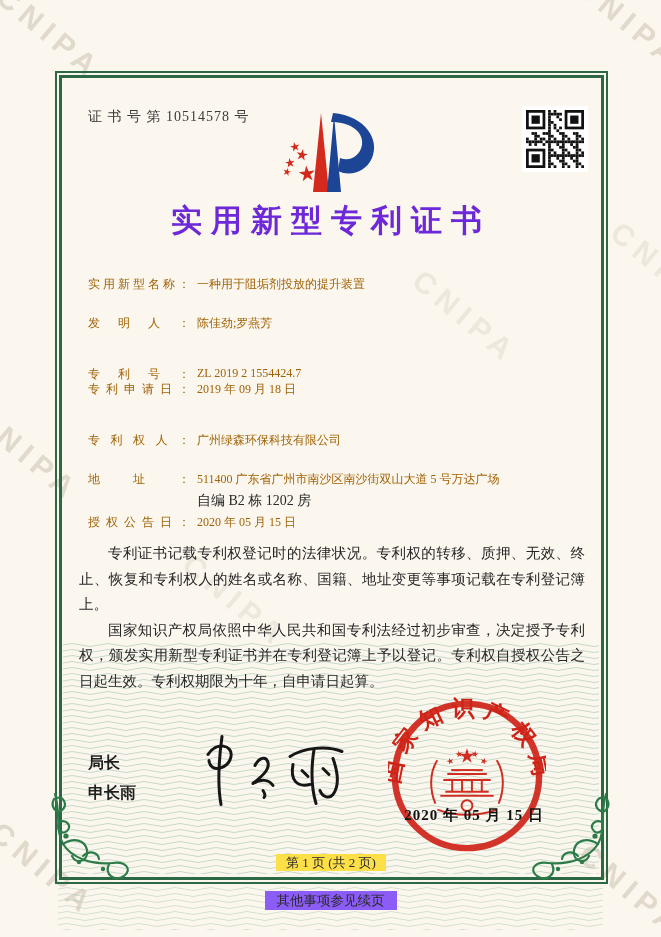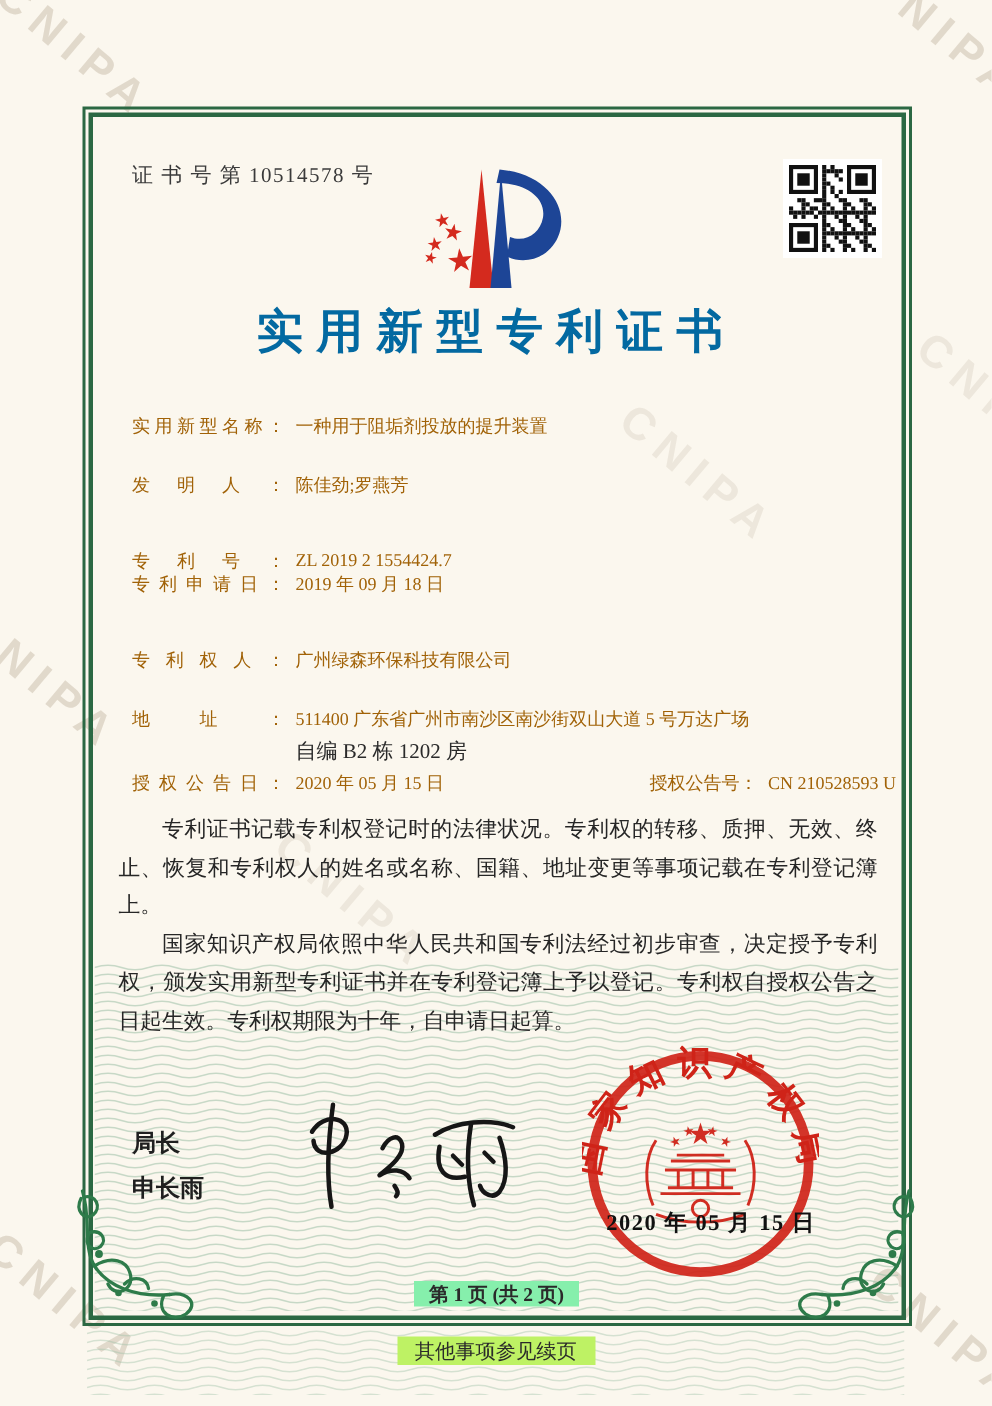--- a/index.html
+++ b/index.html
@@ -34,21 +34,21 @@
     font-size:14px;letter-spacing:1px;color:#3a3a3a;text-align:right;
   }
   .logo{position:absolute;left:283px;top:110px;width:100px;height:84px;}
   .qr-box{
     position:absolute;left:522px;top:106px;width:66px;height:66px;
     background:#ffffff;display:flex;align-items:center;justify-content:center;
   }
   .title{
     position:absolute;left:62px;top:200px;width:538px;
     text-align:center;font-size:31px;font-weight:bold;
-    letter-spacing:9px;color:#0369a1;
+    letter-spacing:9px;color:#6d28d9;
   }
   
   .field{position:absolute;left:88px;font-size:12px;color:#a16207;white-space:nowrap;}
   .flabel{
     display:inline-block;width:102px;vertical-align:top;
     text-align:justify;text-align-last:justify;
   }
   .fvalue{margin-left:7px;}
   .addr2{position:absolute;left:197px;font-size:14px;color:#2a2a2a;}
   .grant-no{position:absolute;left:345px;top:0;}
@@ -67,26 +67,26 @@
   .signature{position:absolute;left:192px;top:726px;width:160px;height:90px;}
   .seal{position:absolute;left:388px;top:697px;width:158px;height:158px;}
   .seal-date{
     position:absolute;left:398px;top:806px;width:152px;text-align:center;
     font-size:15px;letter-spacing:1px;color:#111;font-weight:bold;
   }
   .page-no{
     position:absolute;left:62px;top:854px;width:538px;text-align:center;
     font-size:13px;color:#2a2a2a;
   }
-  .page-no span{background:#86efac;padding:1px 10px;font-weight:bold;}
+  .page-no span{background:#fde047;padding:1px 10px;}
   .cont-note{
     position:absolute;left:0;top:892px;width:661px;text-align:center;
     font-size:13.5px;color:#2a2a2a;
   }
-  .cont-note span{background:#bef264;padding:2px 12px;}
+  .cont-note span{background:#8b5cf6;padding:2px 12px;}
   .ornament{position:absolute;width:88px;height:92px;}
   .orn-left{left:49px;top:792px;}
   .orn-right{left:524px;top:792px;transform:scaleX(-1);}
 </style>
 </head>
 <body>
 
 <svg width="0" height="0" style="position:absolute" aria-hidden="true">
   <defs>
     <pattern id="wavep" width="36" height="6" patternUnits="userSpaceOnUse">
@@ -318,21 +318,20 @@
 </div>
 <div class="field" style="top:432px">
   <span class="flabel">专利权人：</span><span class="fvalue">广州绿森环保科技有限公司</span>
 </div>
 <div class="field" style="top:471px">
   <span class="flabel">地址：</span><span class="fvalue">511400 广东省广州市南沙区南沙街双山大道 5 号万达广场</span>
 </div>
 <div class="addr2" style="top:492px">自编 B2 栋 1202 房</div>
 <div class="field" style="top:514px;width:500px">
   <span class="flabel">授权公告日：</span><span class="fvalue">2020 年 05 月 15 日</span>
-  <span class="grant-no"><span>授权公告号：</span><span class="fvalue">CN 210528593 U</span></span>
 </div>
 
 <div class="paras">
   <p>专利证书记载专利权登记时的法律状况。专利权的转移、质押、无效、终止、恢复和专利权人的姓名或名称、国籍、地址变更等事项记载在专利登记簿上。</p>
   <p>国家知识产权局依照中华人民共和国专利法经过初步审查，决定授予专利权，颁发实用新型专利证书并在专利登记簿上予以登记。专利权自授权公告之日起生效。专利权期限为十年，自申请日起算。</p>
 </div>
 
 <div class="signatory">
   <div>局长</div>
   <div>申长雨</div>

